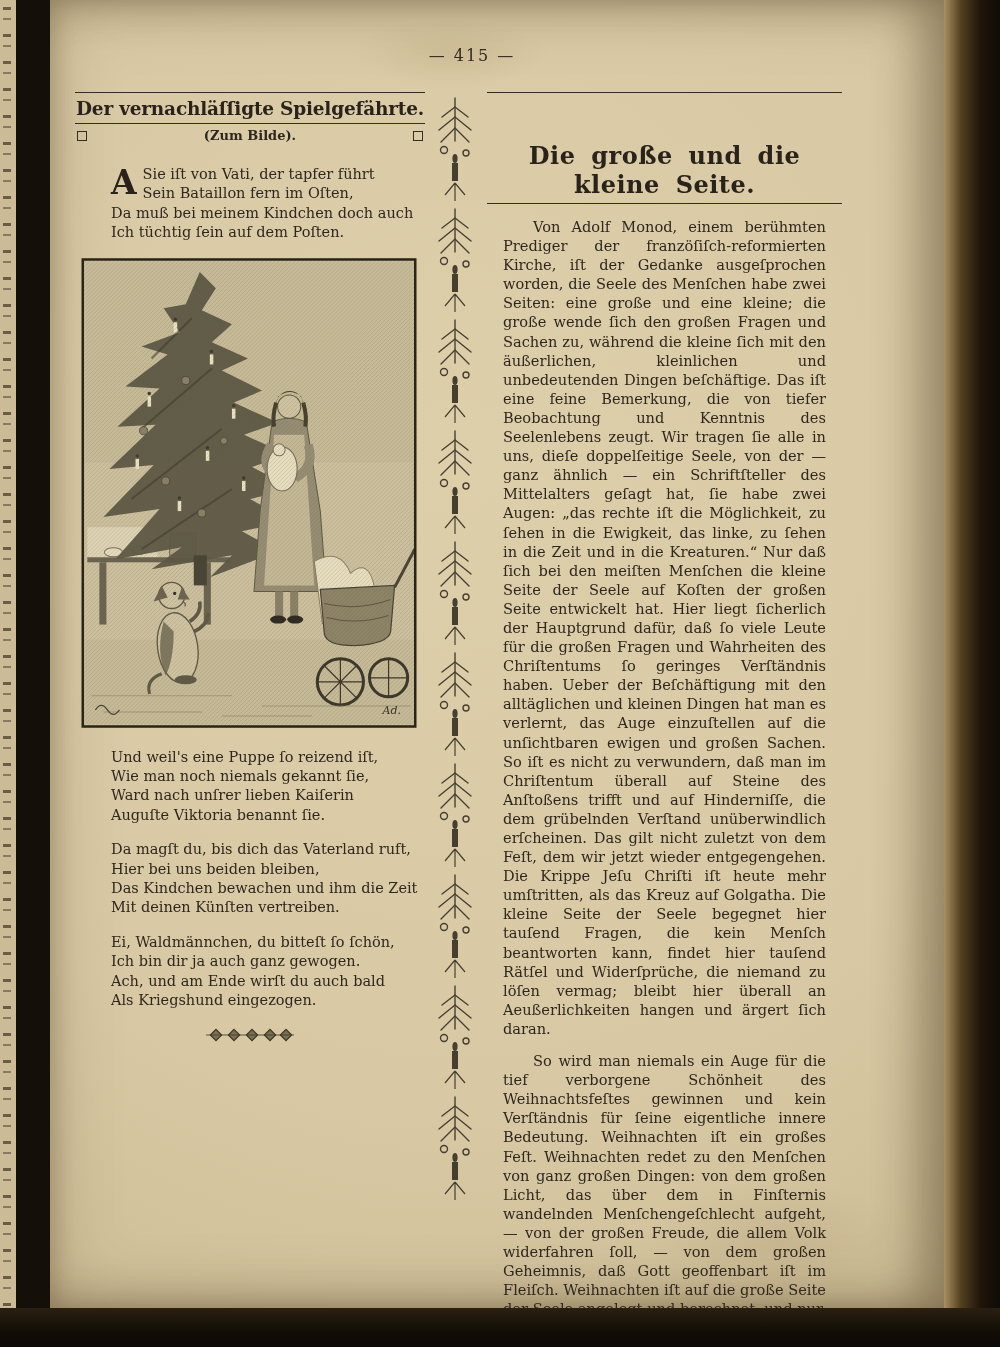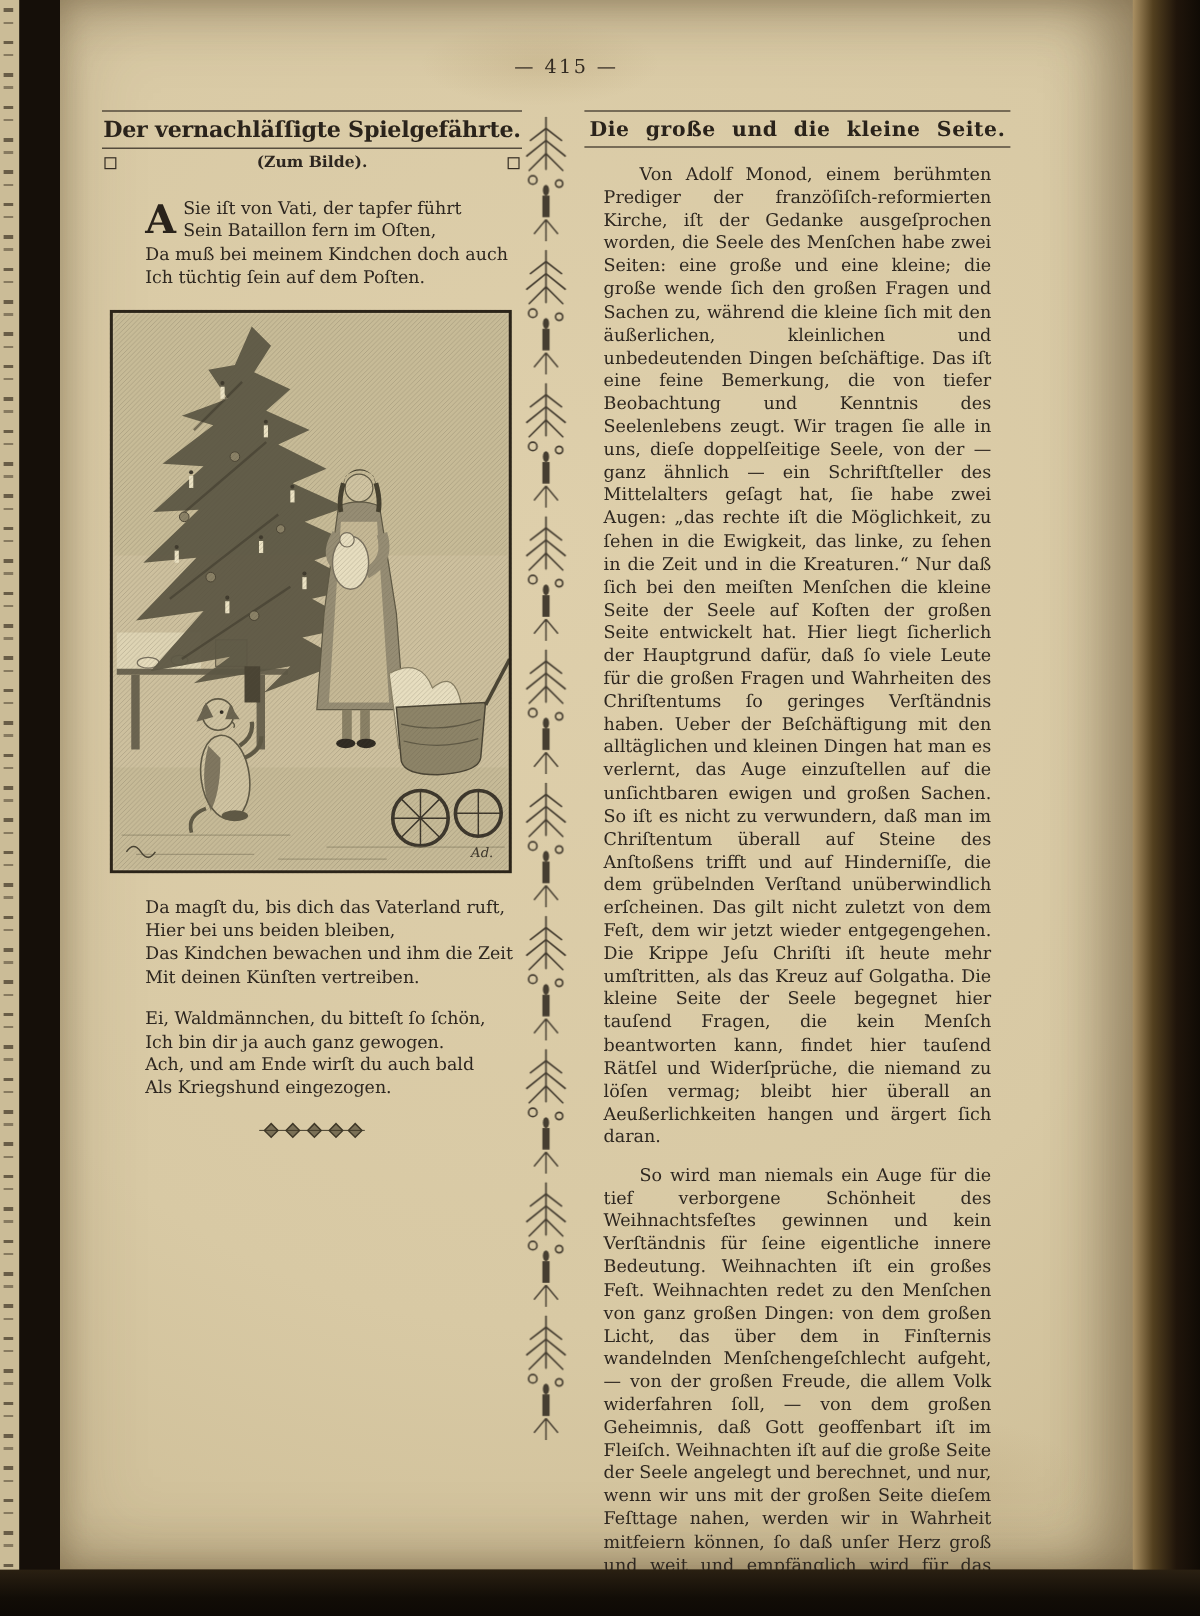--- a/index.html
+++ b/index.html
@@ -39,30 +39,30 @@
     position:absolute;left:0;top:1308px;width:1000px;height:39px;
     background:linear-gradient(to bottom,#2a2012,#120d07 60%,#0d0905);
   }
 
   .page-number{
     position:absolute;top:46px;left:16px;width:812px;text-align:center;
     font-size:16px;letter-spacing:2px;color:#332b22;
   }
 
   .col{position:absolute;}
-  .left-col{left:25px;top:92px;width:350px;margin-left:10px;}
+  .left-col{left:25px;top:92px;width:350px;}
   .right-col{left:437px;top:92px;width:355px;}
 
   .rule{border-top:1.6px solid #352d23;height:0;}
   .col-title{
     text-align:center;font-weight:bold;color:#2a231b;
     padding:5px 0 4px;letter-spacing:-0.2px;
   }
   .left-col .col-title{font-size:18.5px;}
-  .right-col .col-title{font-size:17px;letter-spacing:.5px;word-spacing:7px;}
+  .right-col .col-title{font-size:24px;letter-spacing:.5px;word-spacing:7px;margin-top:43px;}
 
   .subtitle-row{
     display:flex;align-items:center;justify-content:space-between;
     padding:4px 2px 6px;
   }
   .sq{width:8px;height:8px;border:1.6px solid #352d23;}
   .subtitle{font-size:13px;font-weight:bold;}
 
   .stanza{
     font-size:14.5px;line-height:19.4px;white-space:pre-line;
@@ -222,20 +222,24 @@
           </g>
 
           <path d="M14 450 q6 -9 12 0 q6 9 12 0" stroke="#4a4434" stroke-width="1.2" fill="none"></path>
           <text x="300" y="454" font-size="11" font-style="italic" fill="#3a3429">Ad.</text>
 
           <rect x="0" y="0" width="334" height="468" fill="url(#ht)" opacity="0.35"></rect>
           <rect x="1.5" y="1.5" width="331" height="465" fill="none" stroke="#2b2419" stroke-width="2.5"></rect>
         </svg>
       </figure>
 
+      <p class="stanza">Und weil's eine Puppe ſo reizend iſt,
+Wie man noch niemals gekannt ſie,
+Ward nach unſrer lieben Kaiſerin
+Auguſte Viktoria benannt ſie.</p>
       <p class="stanza">Da magſt du, bis dich das Vaterland ruft,
 Hier bei uns beiden bleiben,
 Das Kindchen bewachen und ihm die Zeit
 Mit deinen Künſten vertreiben.</p>
       <p class="stanza">Ei, Waldmännchen, du bitteſt ſo ſchön,
 Ich bin dir ja auch ganz gewogen.
 Ach, und am Ende wirſt du auch bald
 Als Kriegshund eingezogen.</p>
 
       <svg class="fleuron" width="92" height="18" viewBox="0 0 92 18">

